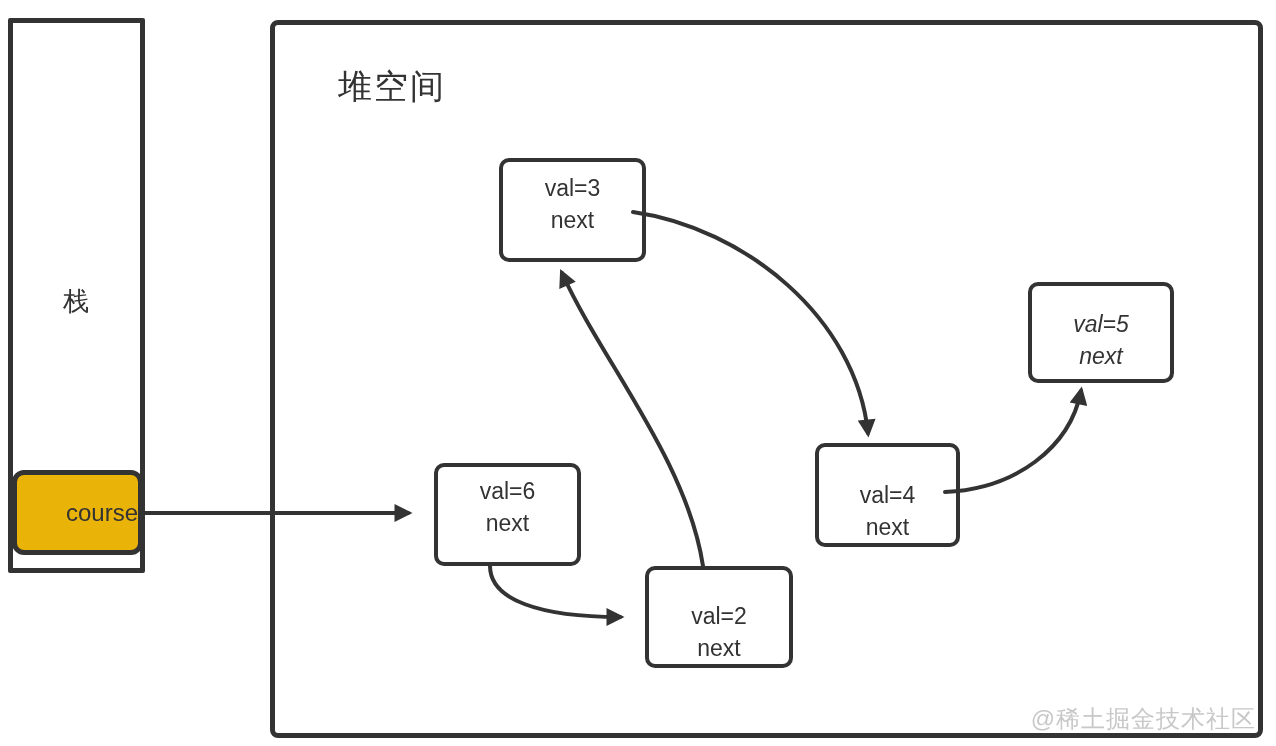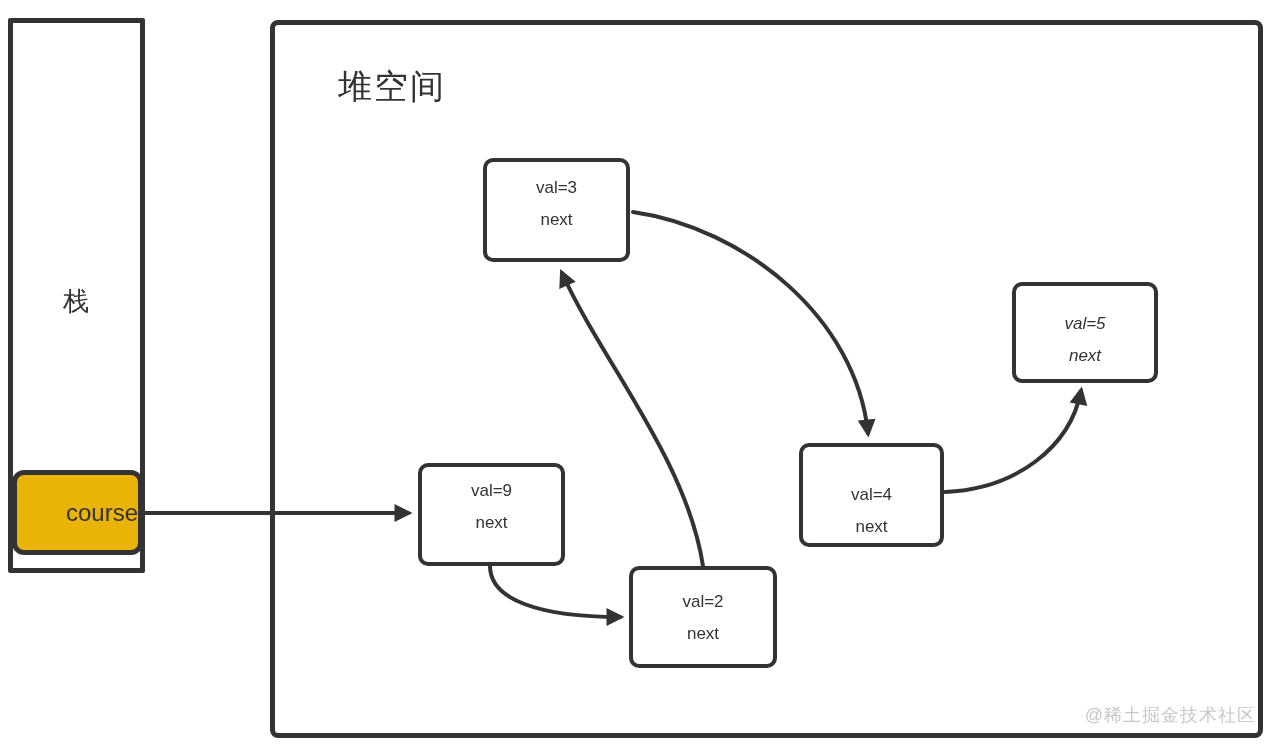--- a/index.html
+++ b/index.html
@@ -65,66 +65,67 @@
   }
   
   .node {
     position: absolute;
     border: 4px solid var(--stroke);
     border-radius: 10px;
     background: #ffffff;
     display: flex;
     flex-direction: column;
     align-items: center;
-    font-size: 17px;
+    font-size: 23px;
     line-height: 32px;
+    margin-left: 16px;
   }
   .node-1 { left: 418px; top: 463px; width: 147px; height: 103px; padding-top: 8px; }
-  .node-2 { left: 629px; top: 566px; width: 148px; height: 102px; padding-top: 16px; }
+  .node-2 { left: 629px; top: 566px; width: 148px; height: 102px; padding-top: 30px; }
   .node-3 { left: 483px; top: 158px; width: 147px; height: 104px; padding-top: 10px; }
   .node-4 { left: 799px; top: 443px; width: 145px; height: 104px; padding-top: 32px; }
   .node-5 { left: 1012px; top: 282px; width: 146px; height: 101px; padding-top: 22px; font-style: italic; }
   
   svg.arrows {
     position: absolute;
     left: 0; top: 0;
     width: 1276px; height: 746px;
     pointer-events: none;
   }
   svg.arrows path.edge {
     fill: none;
     stroke: var(--stroke);
     stroke-width: 4;
     stroke-linecap: round;
   }
   svg.arrows marker path { fill: var(--stroke); }
   .watermark {
     position: absolute;
     right: 20px; top: 703px;
-    font-size: 18px;
+    font-size: 24px;
     color: var(--watermark);
     letter-spacing: 1px;
   }
 </style>
 </head>
 <body>
 
 <div class="canvas">
 
   <div class="stack-panel"></div>
   <div class="stack-label">栈</div>
   <div class="course-box">
     <span>course</span>
   </div>
 
   <div class="heap-panel"></div>
   <div class="heap-label">堆空间</div>
 
   <div class="node node-1">
-    <span>val=9</span>
+    <span>val=6</span>
     <span>next</span>
   </div>
   <div class="node node-2">
     <span>val=2</span>
     <span>next</span>
   </div>
   <div class="node node-3">
     <span>val=3</span>
     <span>next</span>
   </div>

